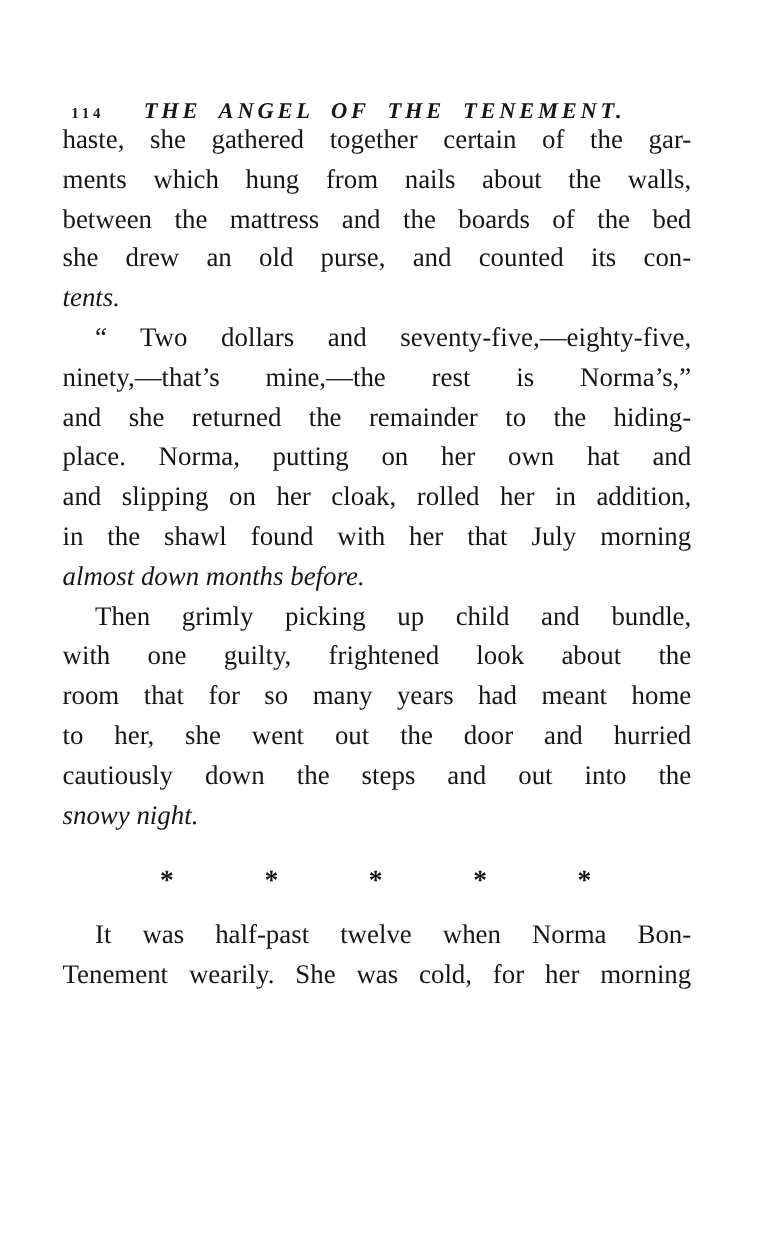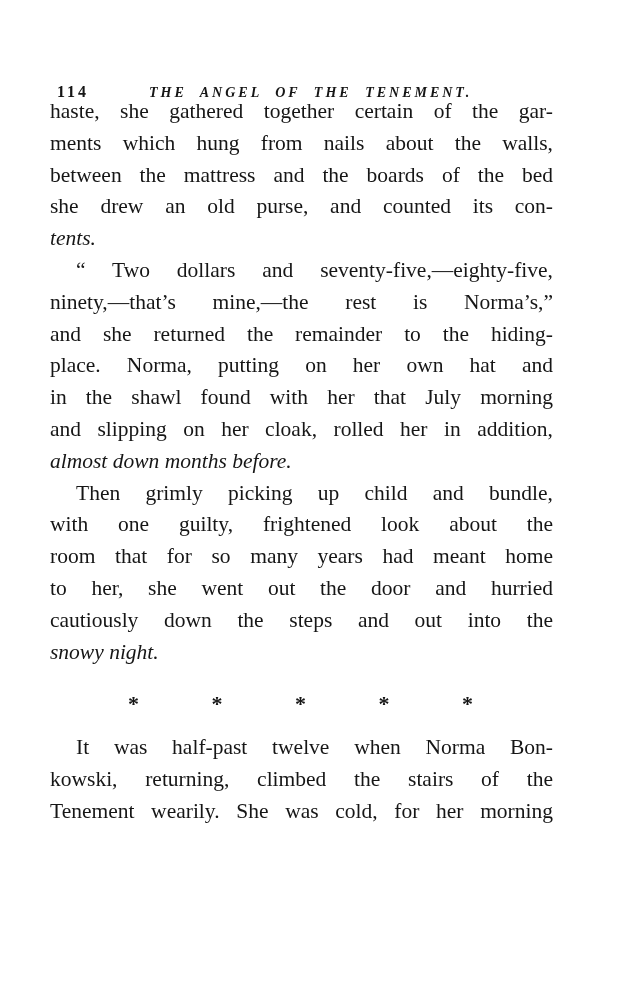--- a/index.html
+++ b/index.html
@@ -18,31 +18,31 @@
   }
   .running-head {
     position: absolute;
     top: 55px;
     left: 57px;
     right: 58px;
     display: flex;
     align-items: baseline;
   }
   .page-number {
-    font-size: 16px;
+    font-size: 12px;
     letter-spacing: 3px;
     font-weight: 600;
     margin-top: 28px;
   }
   .running-title {
     flex: 1;
     text-align: center;
     font-style: italic;
     font-weight: 700;
-    font-size: 14px;
+    font-size: 18px;
     letter-spacing: 3px;
     word-spacing: 7px;
     padding-right: 28px;
   }
   .body-text {
     position: absolute;
     top: 96px;
     left: 50px;
     width: 503px;
     font-size: 21.5px;
@@ -80,33 +80,32 @@
   <div class="body-text">
       <div class="line">haste, she gathered together certain of the gar-</div>
       <div class="line">ments which hung from nails about the walls,</div>
       <div class="line">between the mattress and the boards of the bed</div>
       <div class="line">she drew an old purse, and counted its con-</div>
       <div class="line end">tents.</div>
       <div class="line indent">“ Two dollars and seventy-five,—eighty-five,</div>
       <div class="line">ninety,—that’s mine,—the rest is Norma’s,”</div>
       <div class="line">and she returned the remainder to the hiding-</div>
       <div class="line">place.  Norma, putting on her own hat and</div>
+      <div class="line">and slipping on her cloak, rolled her in addition,</div>
       <div class="line">in the shawl found with her that July morning</div>
-      <div class="line">and slipping on her cloak, rolled her in addition,</div>
       <div class="line end">almost down months before.</div>
       <div class="line indent">Then grimly picking up child and bundle,</div>
       <div class="line">with one guilty, frightened look about the</div>
       <div class="line">room that for so many years had meant home</div>
       <div class="line">to her, she went out the door and hurried</div>
       <div class="line">cautiously down the steps and out into the</div>
       <div class="line end">snowy night.</div>
       <div class="stars-row">
         <span>*</span>
         <span>*</span>
         <span>*</span>
         <span>*</span>
         <span>*</span>
       </div>
       <div class="line indent">It was half-past twelve when Norma Bon-</div>
-      <div class="line">kowski, returning, climbed the stairs of the</div>
       <div class="line">Tenement wearily.  She was cold, for her morning</div>
     </div>
 </div>
 
 </body></html>

